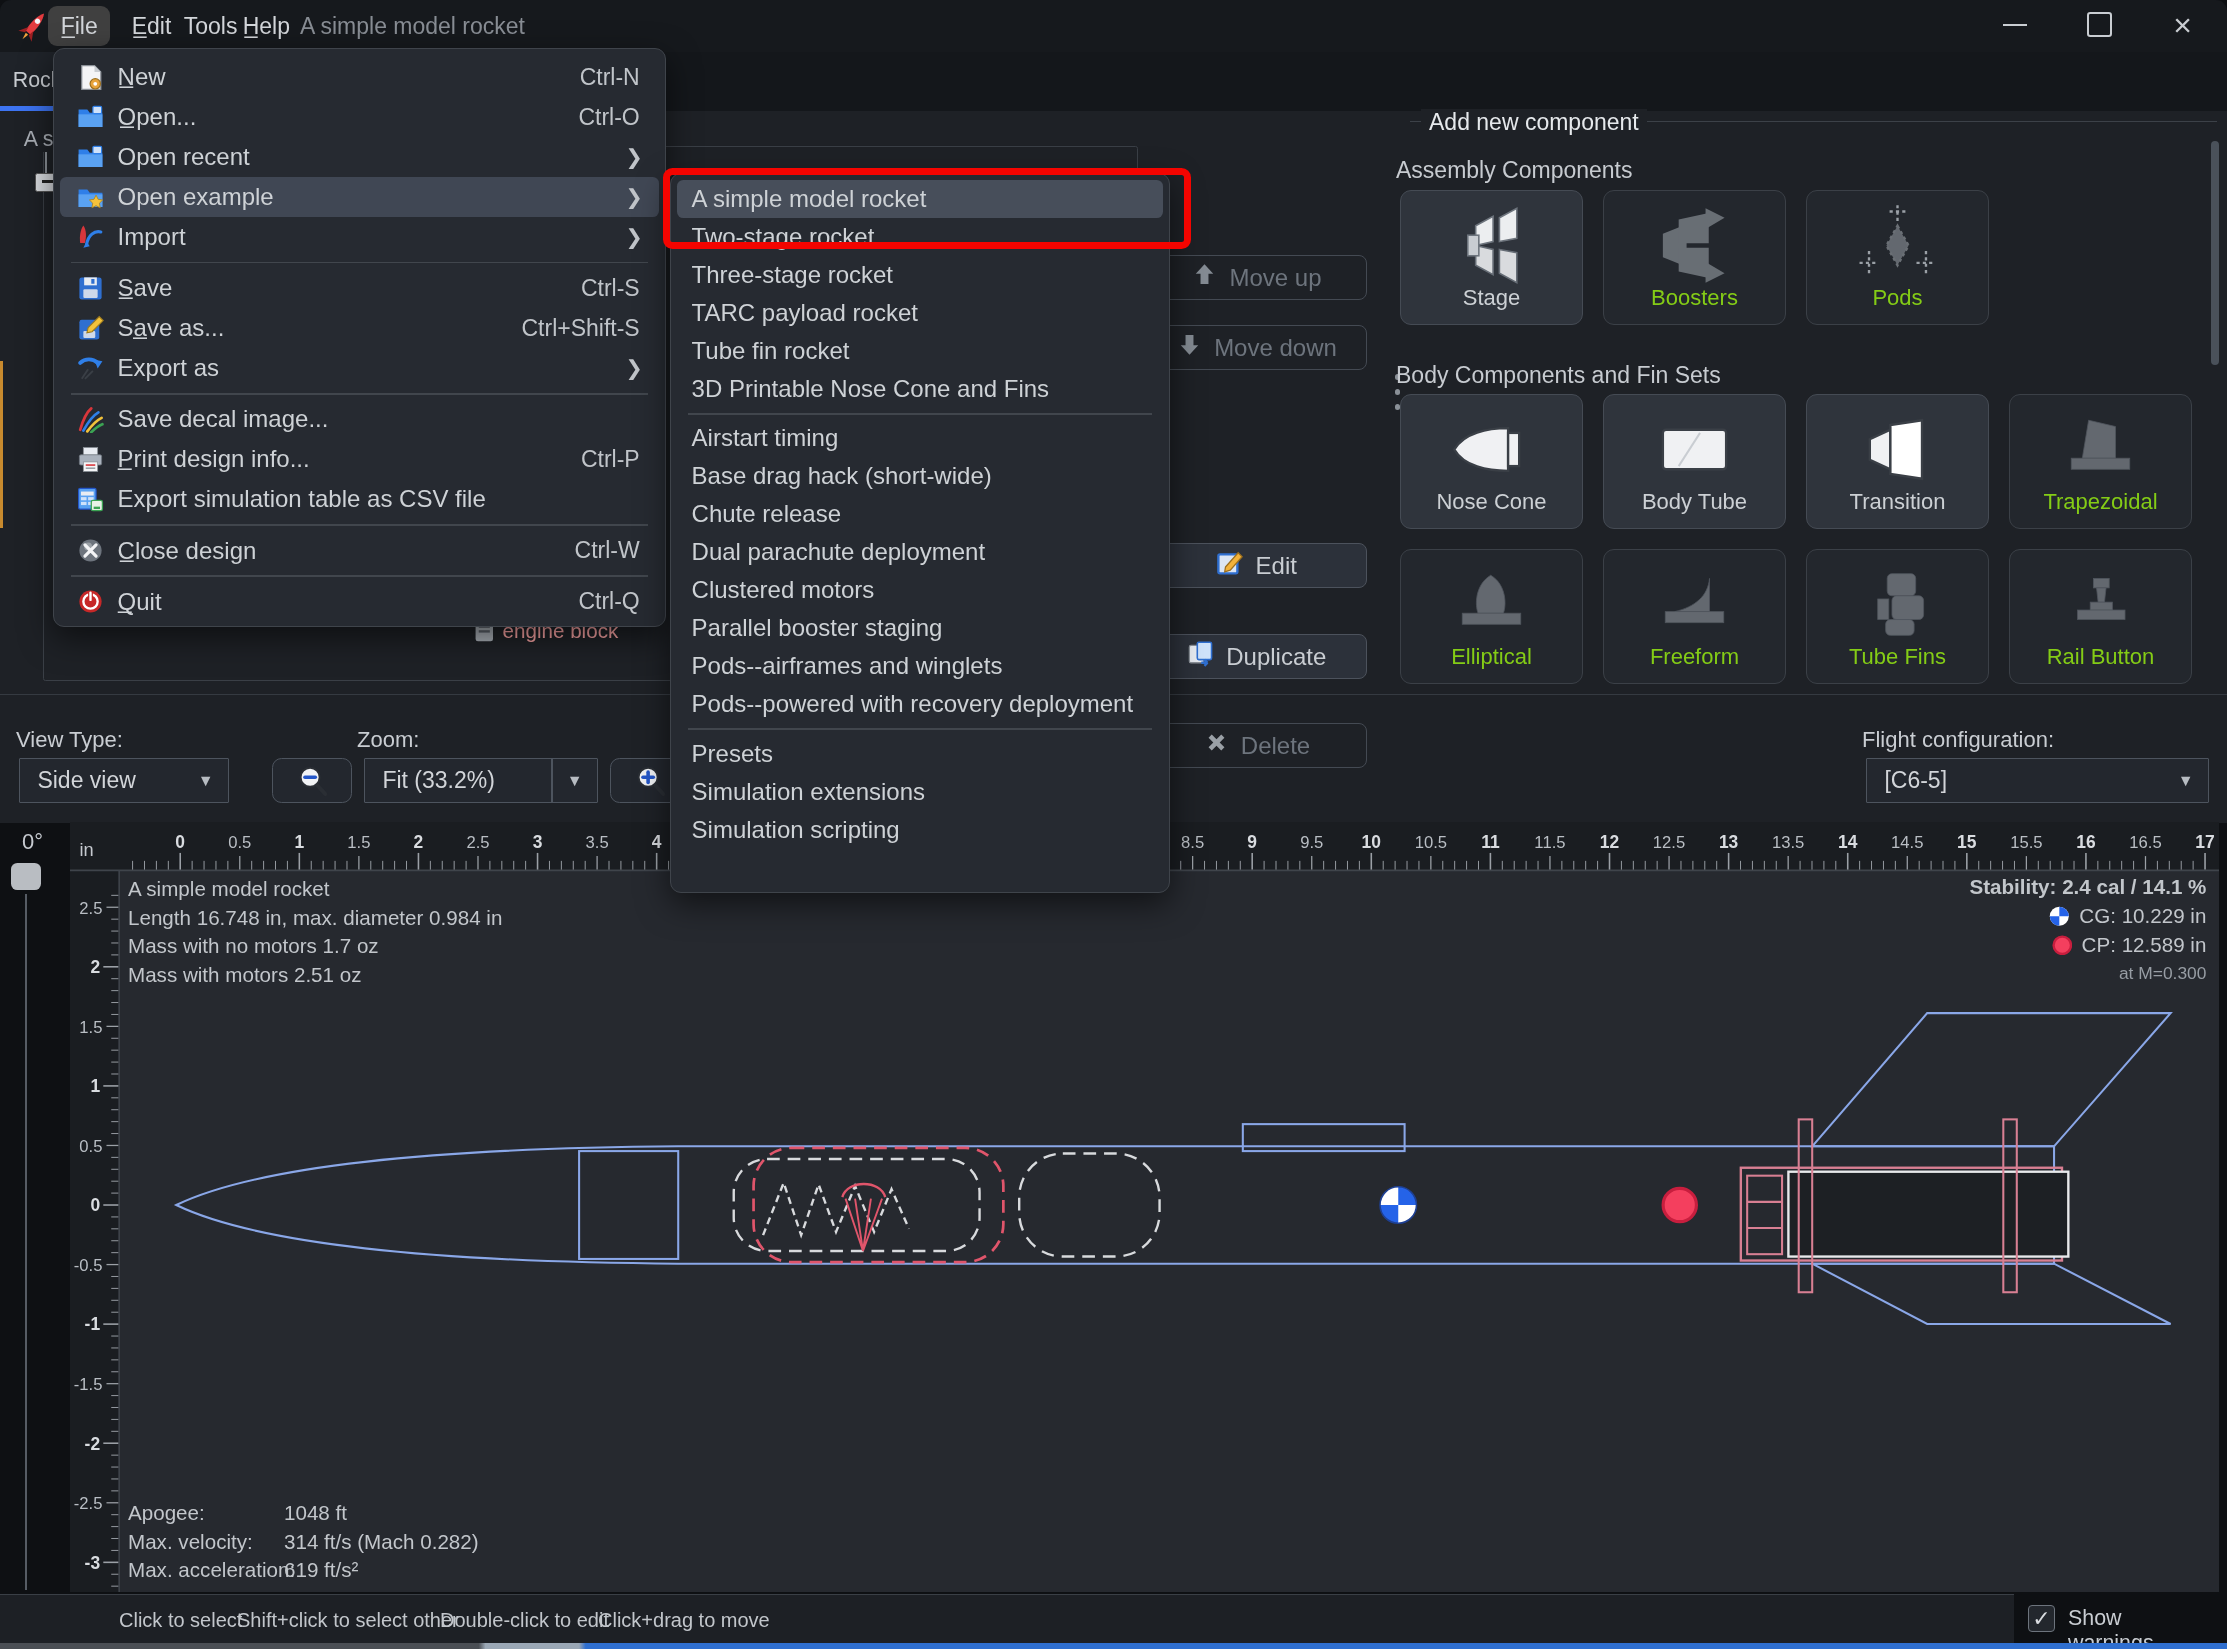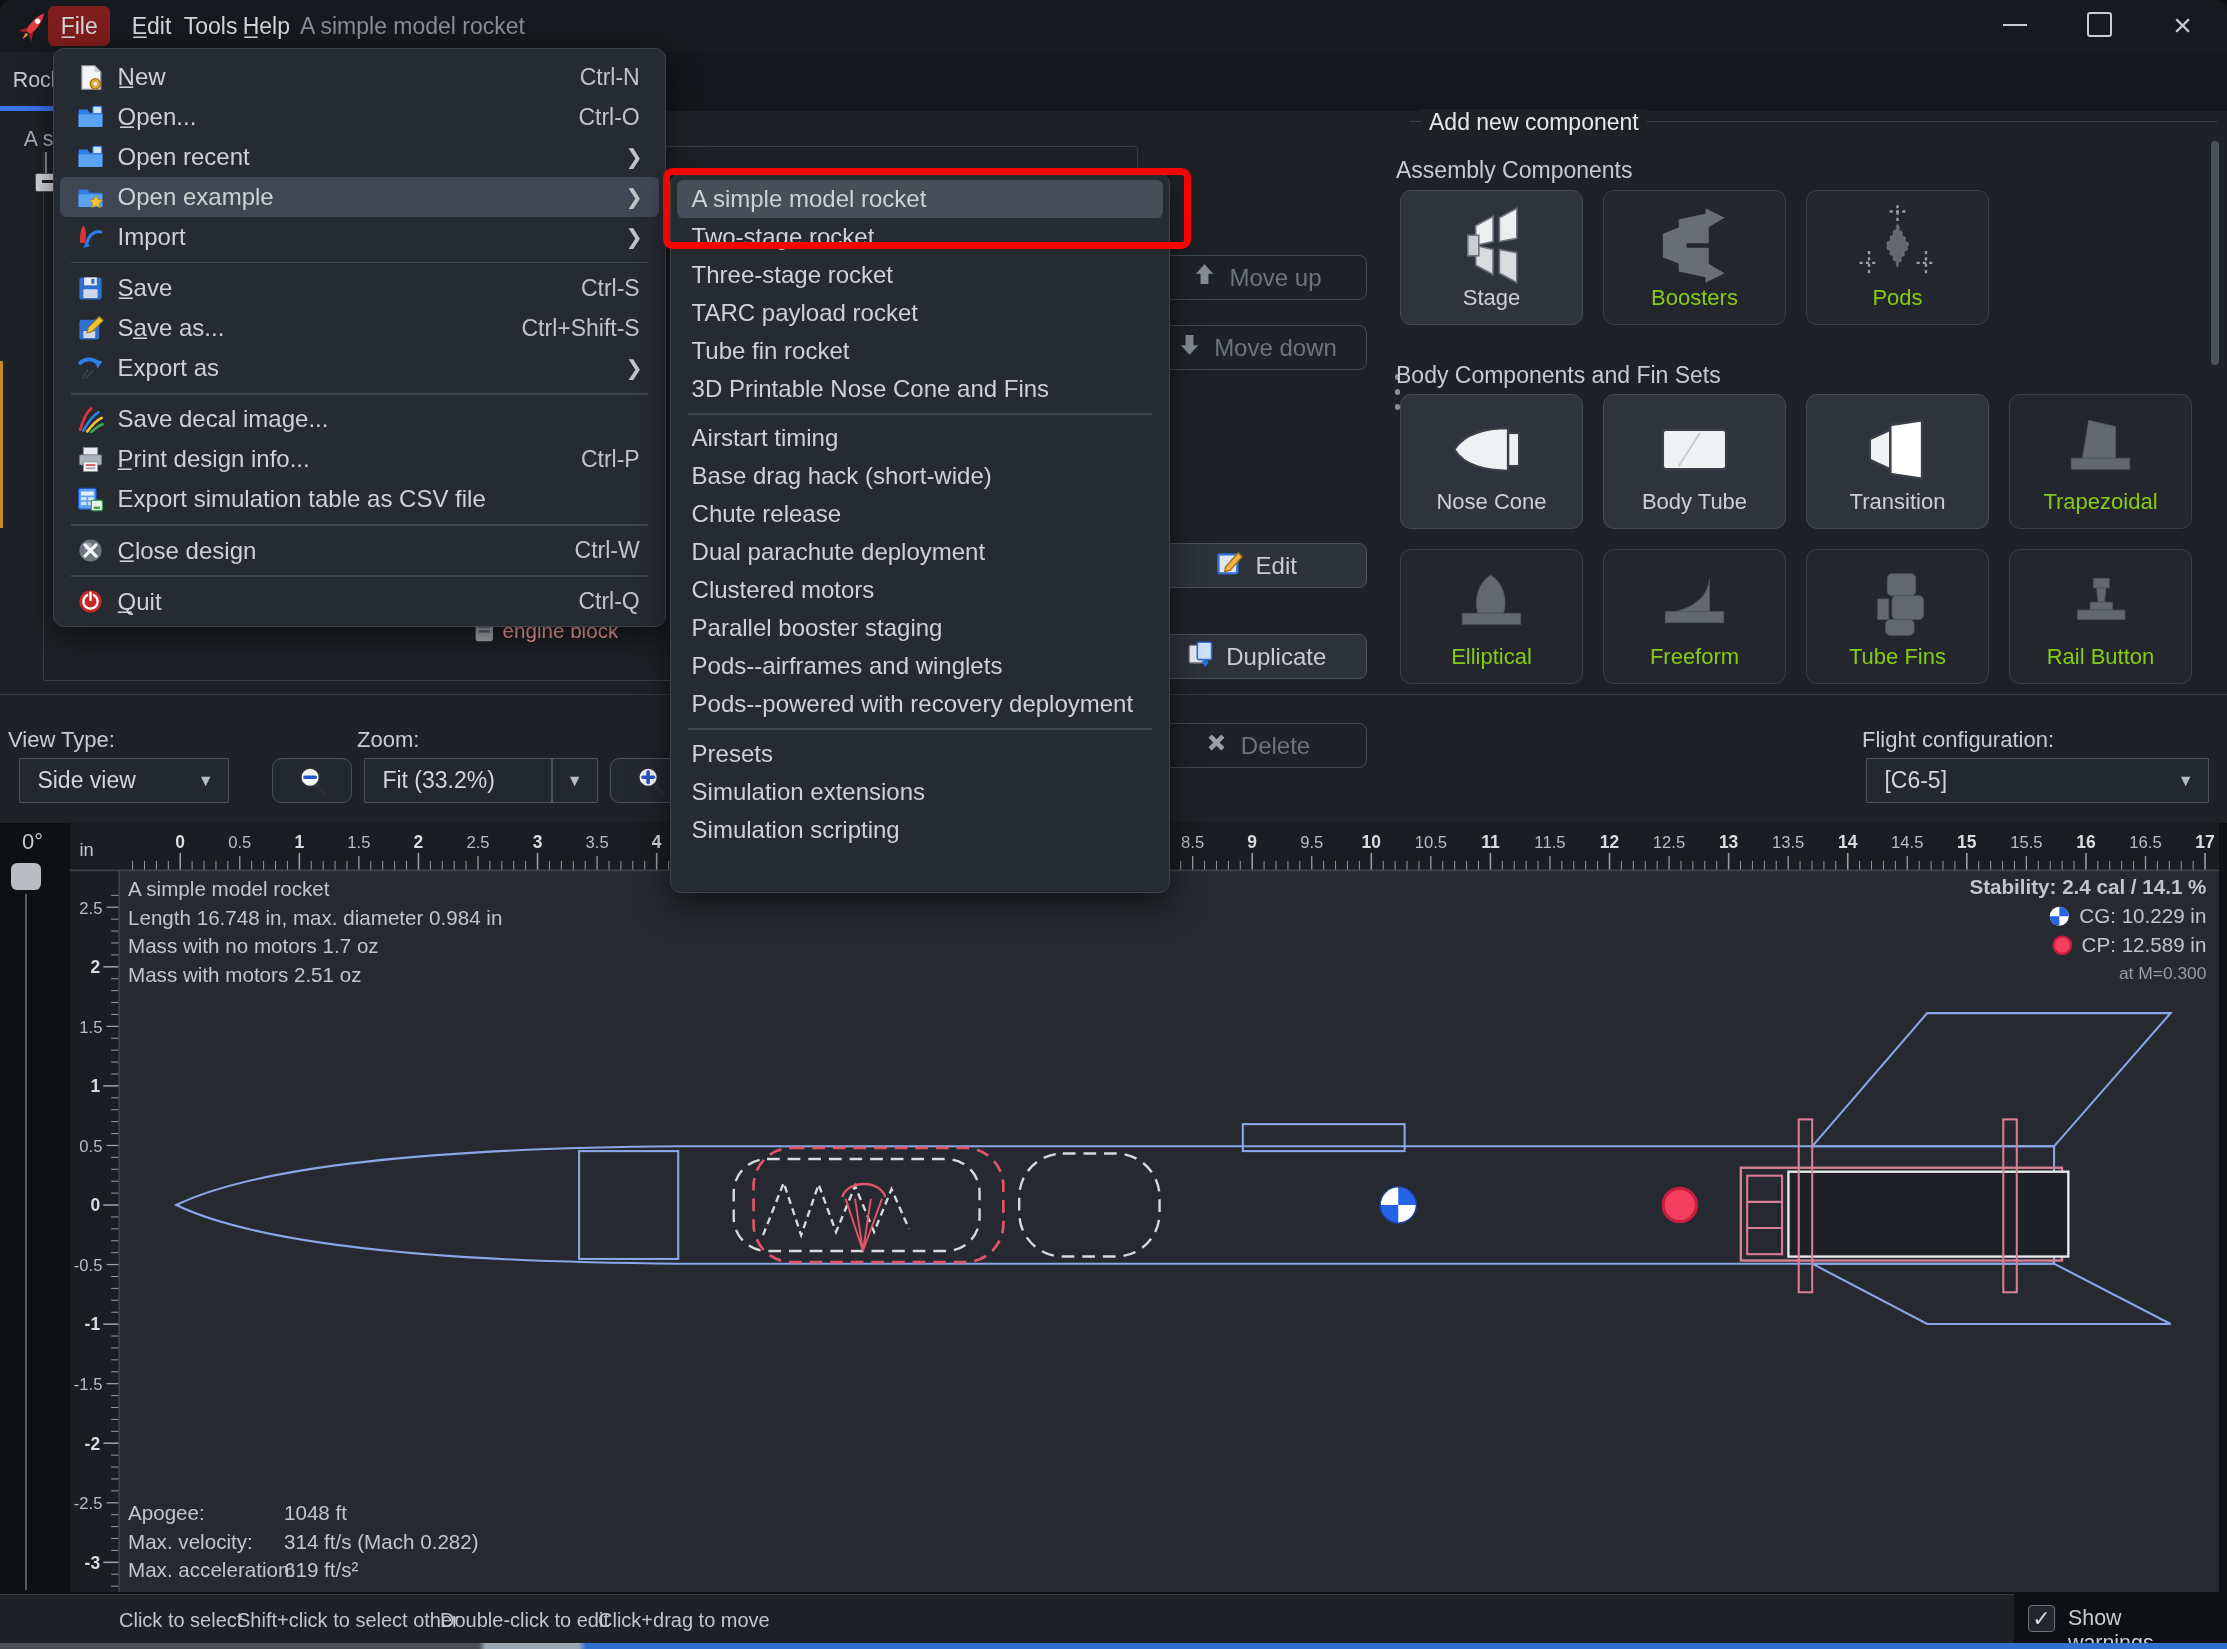--- a/index.html
+++ b/index.html
@@ -2,21 +2,21 @@
 <html style="font-size:12.7px"><head>
 <meta charset="utf-8">
 <style>
   html,body{margin:0;padding:0;background:#0e1013;}
   body{width:2227px;height:1649px;position:relative;overflow:hidden;
        font-family:"Liberation Sans",sans-serif;color:#ced2d6;}
   .abs{position:absolute;}
   
   #titlebar{left:0;top:0;width:2227px;height:52px;background:#16191d;border-radius:11px 11px 0 0;}
   .mb-item{position:absolute;top:6.3px;height:40px;line-height:40px;padding:0 12.7px;font-size:23px;color:#d3d6da;border-radius:6.3px;}
-  .mb-item.active{background:#7f1d1d;}
+  .mb-item.active{background:#404040;border-radius:9px;}
   #win-title{position:absolute;left:300px;top:6.3px;height:40px;line-height:40px;font-size:23px;color:#888d94;}
   .winbtn{position:absolute;top:0;width:71px;height:49px;display:flex;align-items:center;justify-content:center;}
   .glyph-min{width:24px;height:0;border-bottom:2.4px solid #c9cdd2;}
   .glyph-max{width:20.6px;height:20.6px;border:2.4px solid #c9cdd2;border-radius:3.2px;}
   .glyph-close{font-size:32px;color:#c9cdd2;line-height:32px;}
   
   #tabbar{left:0;top:52px;width:2227px;height:59px;background:#14171b;}
   #rocket-tab{position:absolute;left:0;top:0;width:214px;height:59px;background:#1f2329;}
   #rocket-tab .tab-label{position:absolute;left:12.7px;top:16px;font-size:21.4px;color:#c9cdd2;}
   #rocket-tab .tab-underline{position:absolute;left:0;bottom:0;width:214px;height:4.8px;background:#3d74f2;}
@@ -153,21 +153,21 @@
     <i></i>
     <i></i>
   </div>
 
 <div id="addcomp-title">Add new component</div>
 <div class="tb-line abs" style="left:1410px;top:121px;width:807px"></div>
 <div id="addcomp-body"></div>
 <div id="comp-scrollbar"></div>
 
 <div class="abs" id="controlsrow">
-  <span class="ctl-label" style="left:8px;top:32px">View Type:</span>
+  <span class="ctl-label" style="left:16px;top:32px">View Type:</span>
   <div class="dropdown" style="left:19px;top:63px;width:208px">
     <span class="dval">Side view</span>
     <span class="caret">▼</span>
   </div>
   <div class="zoombtn" style="left:272px;top:63px">
     <svg width="35" height="35" viewBox="0 0 44 44">
       <circle cx="19" cy="18" r="12" fill="#f2f3f5" stroke="#2a2e34" stroke-width="2.5"></circle>
       <line x1="28" y1="28" x2="38" y2="39" stroke="#2a2e34" stroke-width="5" stroke-linecap="round"></line>
       <line x1="12.5" y1="18" x2="25.5" y2="18" stroke="#2456c8" stroke-width="4.5" stroke-linecap="round"></line>
     </svg>

